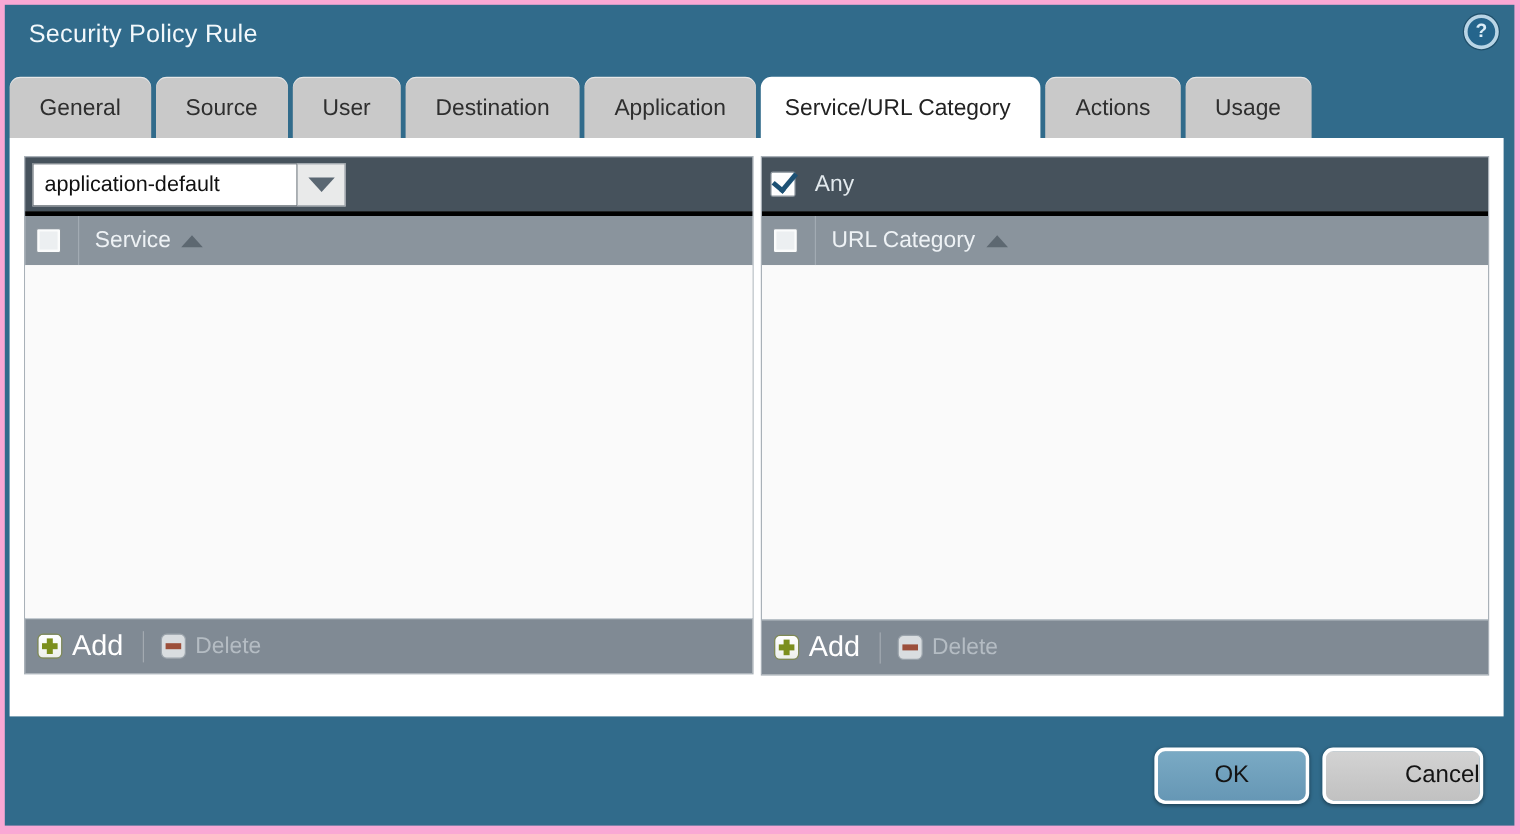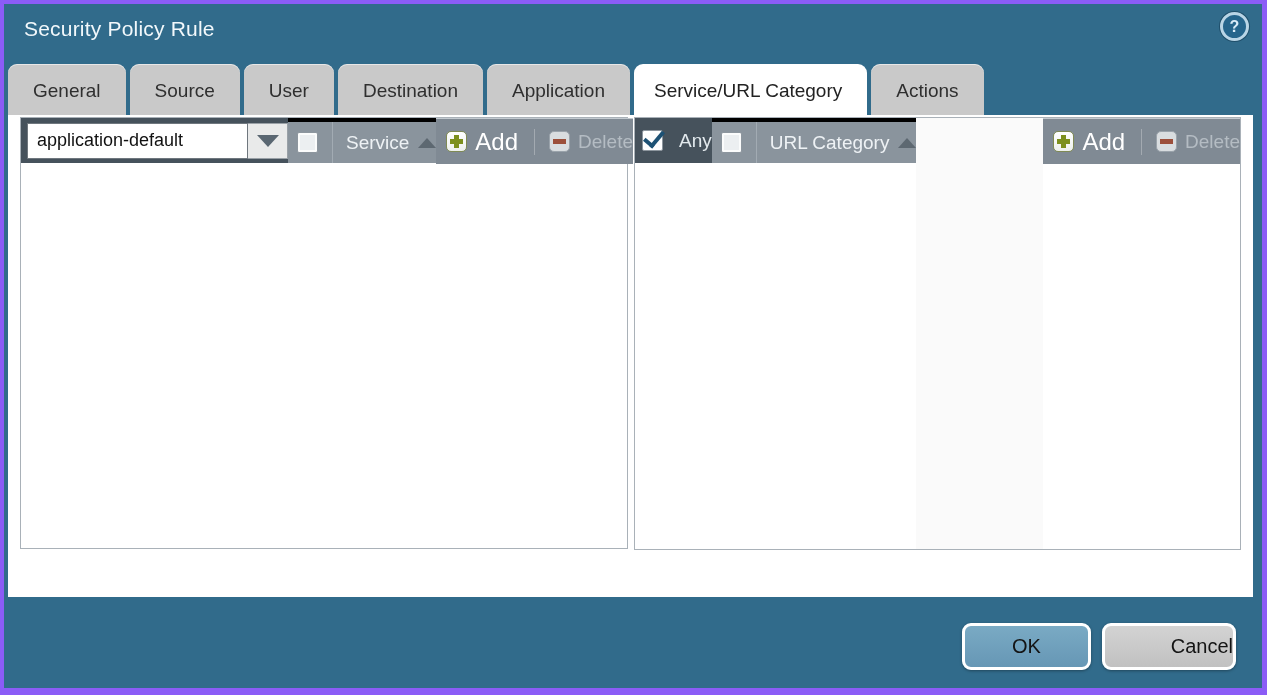--- a/index.html
+++ b/index.html
@@ -1,37 +1,37 @@
 <!DOCTYPE html>
 <html><head>
 <meta charset="utf-8">
 <style>
   * { margin:0; padding:0; box-sizing:border-box; }
   body { font-family: "Liberation Sans", sans-serif; background:#222; }
 
-  .screen { position:relative; width:1267px; height:695px; background:#8b5cf6; overflow:hidden; }
+  .screen { position:relative; width:1267px; height:695px; background:#f9a8d4; overflow:hidden; }
   .dialog { position:absolute; left:4px; top:4px; right:5px; bottom:7px; background:#316b8b; }
 
   
   .title { position:absolute; left:20px; top:13px; font-size:21px; color:#f2f8fb; letter-spacing:.2px; }
   .help { position:absolute; right:13px; top:8px; width:29px; height:29px; border-radius:50%;
           background:#25658c; border:3px solid #b9d5e6; color:#d9ecf8; font-size:16px; font-weight:bold;
           display:flex; align-items:center; justify-content:center; cursor:pointer;
           box-shadow:0 0 0 1px rgba(20,60,85,.6); }
 
   
   .tabs { position:absolute; left:4px; top:60px; display:flex; gap:4px; align-items:flex-end; }
   .tab { height:51px; line-height:53px; padding:0 25px; background:#c9c9c9; color:#2f2f2f;
          font-size:19px; border-radius:9px 9px 0 0; cursor:pointer; white-space:nowrap;
          box-shadow: inset 0 1px 0 rgba(255,255,255,.55); }
   .tab.active { background:#ffffff; color:#222; box-shadow:none;padding-left:20px; }
 
   
   .content { position:absolute; left:4px; top:111px; width:1245px; height:482px; background:#ffffff; }
-  .panel { position:absolute; top:2px; display:flex; flex-direction:row; border:1px solid #a9b1b8; }
+  .panel { position:absolute; top:15px; display:flex; flex-direction:column; border:1px solid #a9b1b8; }
   .panel.left  { left:12px;  width:608px; height:432px; }
   .panel.right { left:626px; width:607px; height:433px; }
 
   .p-toolbar { height:45px; background:#46525c; display:flex; align-items:center; flex:0 0 auto; }
   .p-header  { height:45px; background:#8a949d; display:flex; align-items:center; flex:0 0 auto;
                border-top:4px solid #000000; }
   .p-body    { flex:1 1 auto; background:#fafafa; }
   .p-footer  { height:46px; background:#808a94; display:flex; align-items:center; flex:0 0 auto;
                border-top:1px solid #c3cad0; padding-left:10px; }
 
@@ -87,20 +87,21 @@
     <div class="help">?</div>
 
     <div class="tabs">
       <div class="tab">General</div>
       <div class="tab">Source</div>
       <div class="tab">User</div>
       <div class="tab">Destination</div>
       <div class="tab">Application</div>
       <div class="tab active">Service/URL Category</div>
       <div class="tab">Actions</div>
+      <div class="tab">Usage</div>
     </div>
 
     <div class="content">
 
       <div class="panel left">
         <div class="p-toolbar">
           <div class="dd">
             <input class="dd-input" readonly="" value="application-default" style="">
             <div class="dd-btn">
               <div class="tri-down"></div>

